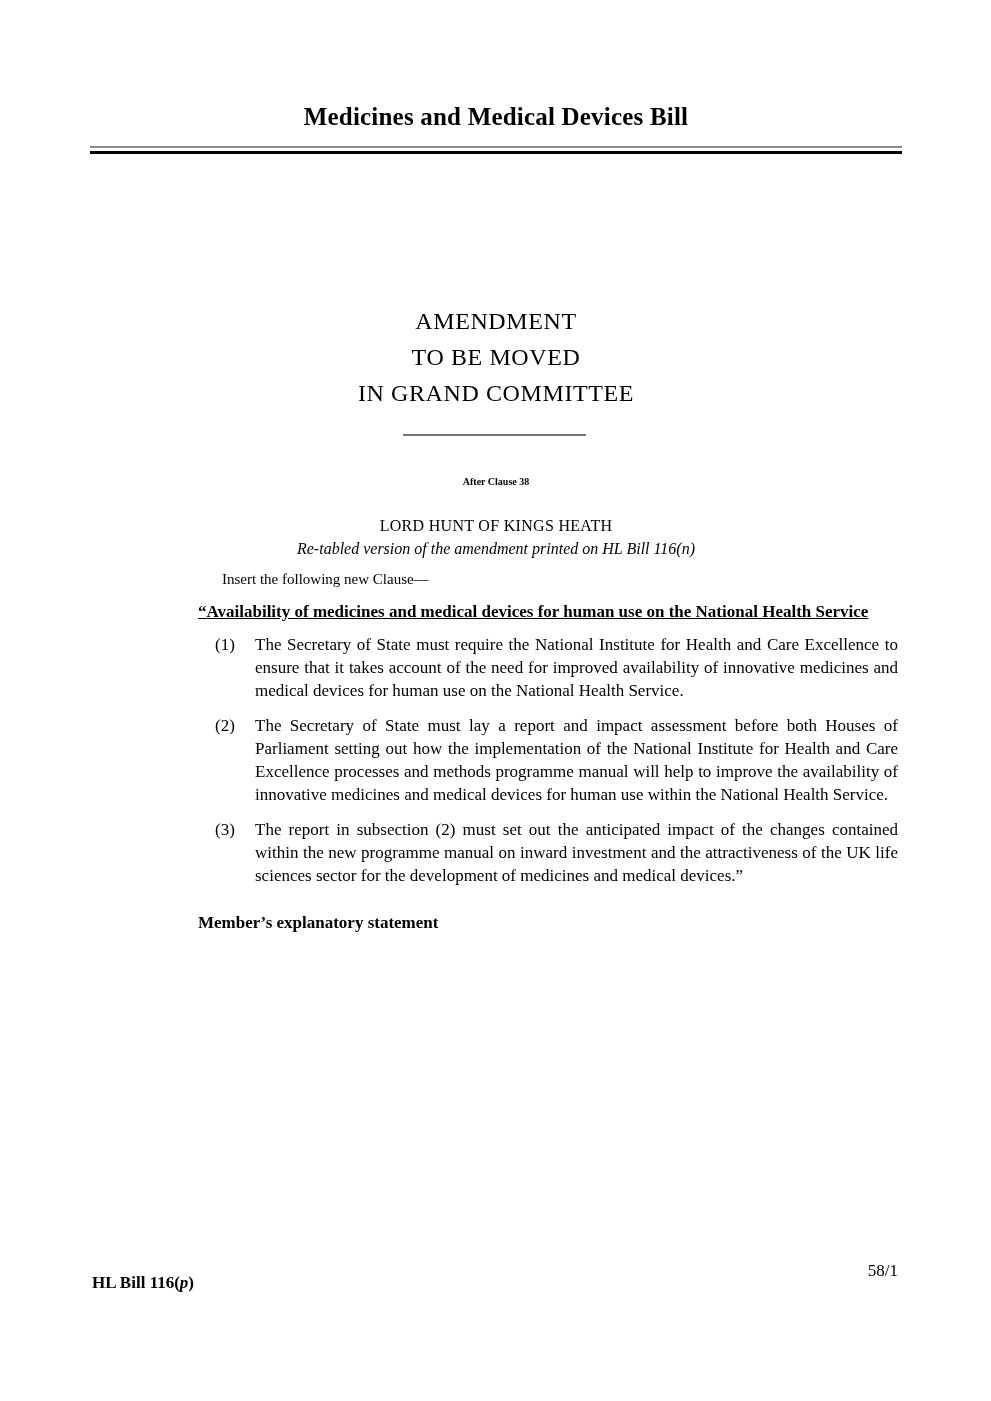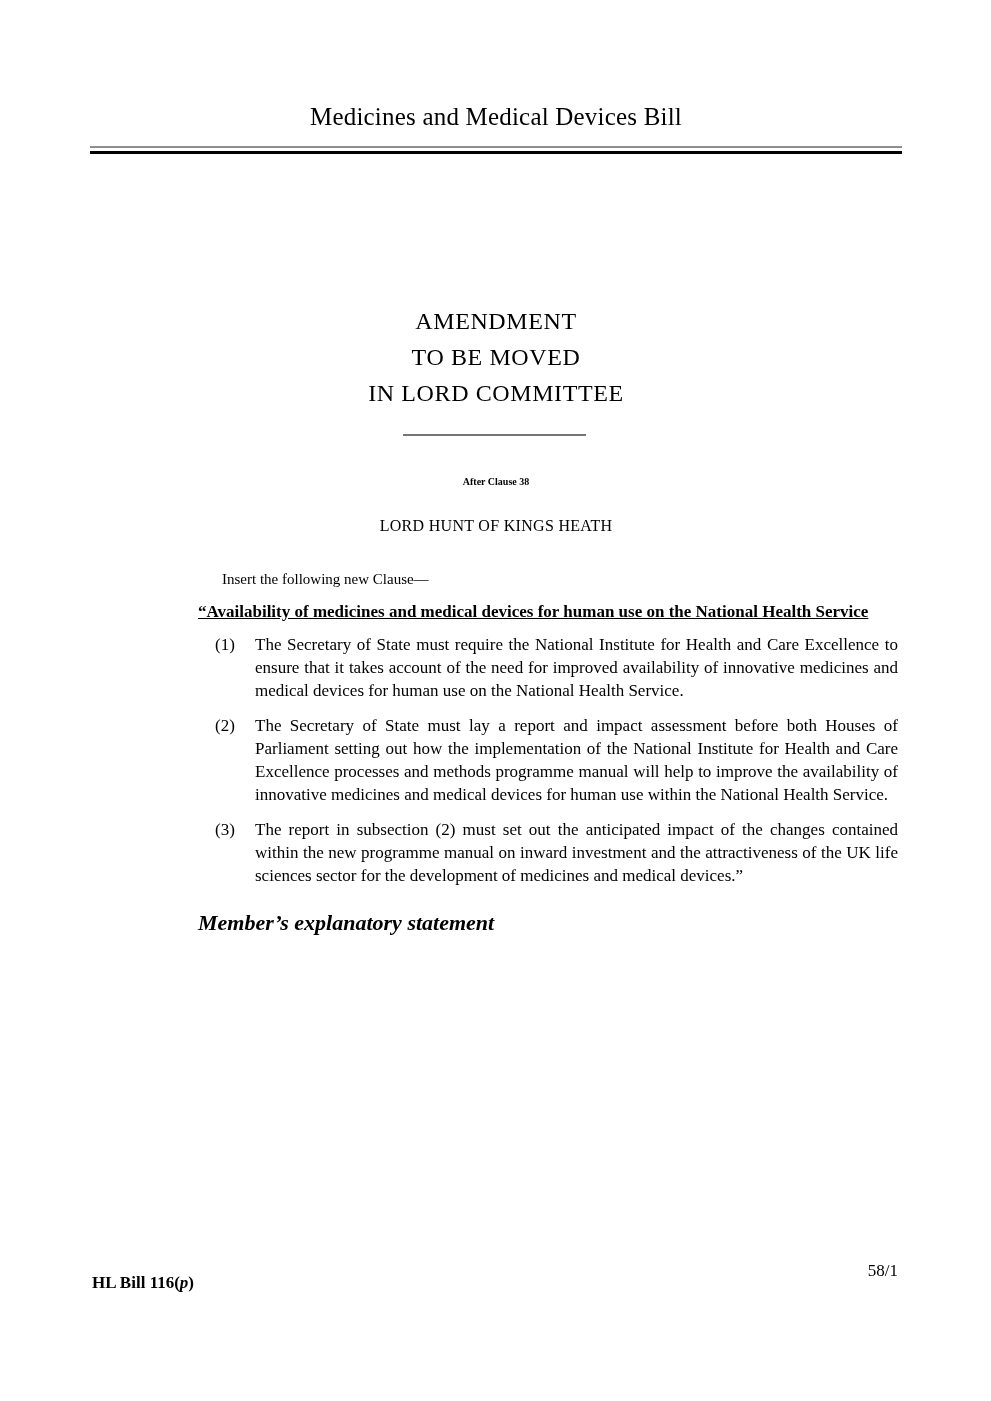--- a/index.html
+++ b/index.html
@@ -25,21 +25,21 @@
   }
 
   
   .doc-title {
     position: absolute;
     left: 96px;
     top: 103px;
     width: 800px;
     text-align: center;
     font-size: 25px;
-    font-weight: normal;
+    font-weight: bold;
     letter-spacing: 0.2px;
   }
   .rule-double {
     position: absolute;
     left: 90px;
     top: 146px;
     width: 812px;
   }
   .rule-double .thin {
     height: 2px;
@@ -146,22 +146,21 @@
     top: 0;
     width: 36px;
     text-align: left;
   }
 
   .expl {
     margin-top: 24px;
   }
   .expl-head {
     font-weight: bold;
-    font-style: italic;
-    font-size: 22px;
+    font-size: 17px;
     line-height: 23px;
   }
   .expl-body {
     font-style: italic;
     font-size: 17px;
     line-height: 23px;
     text-align: justify;
     text-align-last: left;
   }
 
@@ -197,29 +196,30 @@
 
   <div class="rule-double">
     <div class="thin"></div>
     <div class="gap"></div>
     <div class="thick"></div>
   </div>
 
   <div class="headblock">
     <div class="hline">AMENDMENT</div>
     <div class="hline">TO BE MOVED</div>
-    <div class="hline">IN LORD COMMITTEE</div>
+    <div class="hline">IN GRAND COMMITTEE</div>
   </div>
 
   <div class="rule-short"></div>
 
   <div class="after-clause">After Clause 38</div>
 
   <div class="mover">LORD HUNT OF KINGS HEATH</div>
 
+  <div class="retabled">Re-tabled version of the amendment printed on HL Bill 116(n)</div>
 
   <div class="body-col">
 
     <div class="insert-line">Insert the following new Clause—</div>
 
     <div class="clause-title">“Availability of medicines and medical devices for human use on the National Health Service</div>
 
     <div class="subsections">
 
       <div class="subsec">

